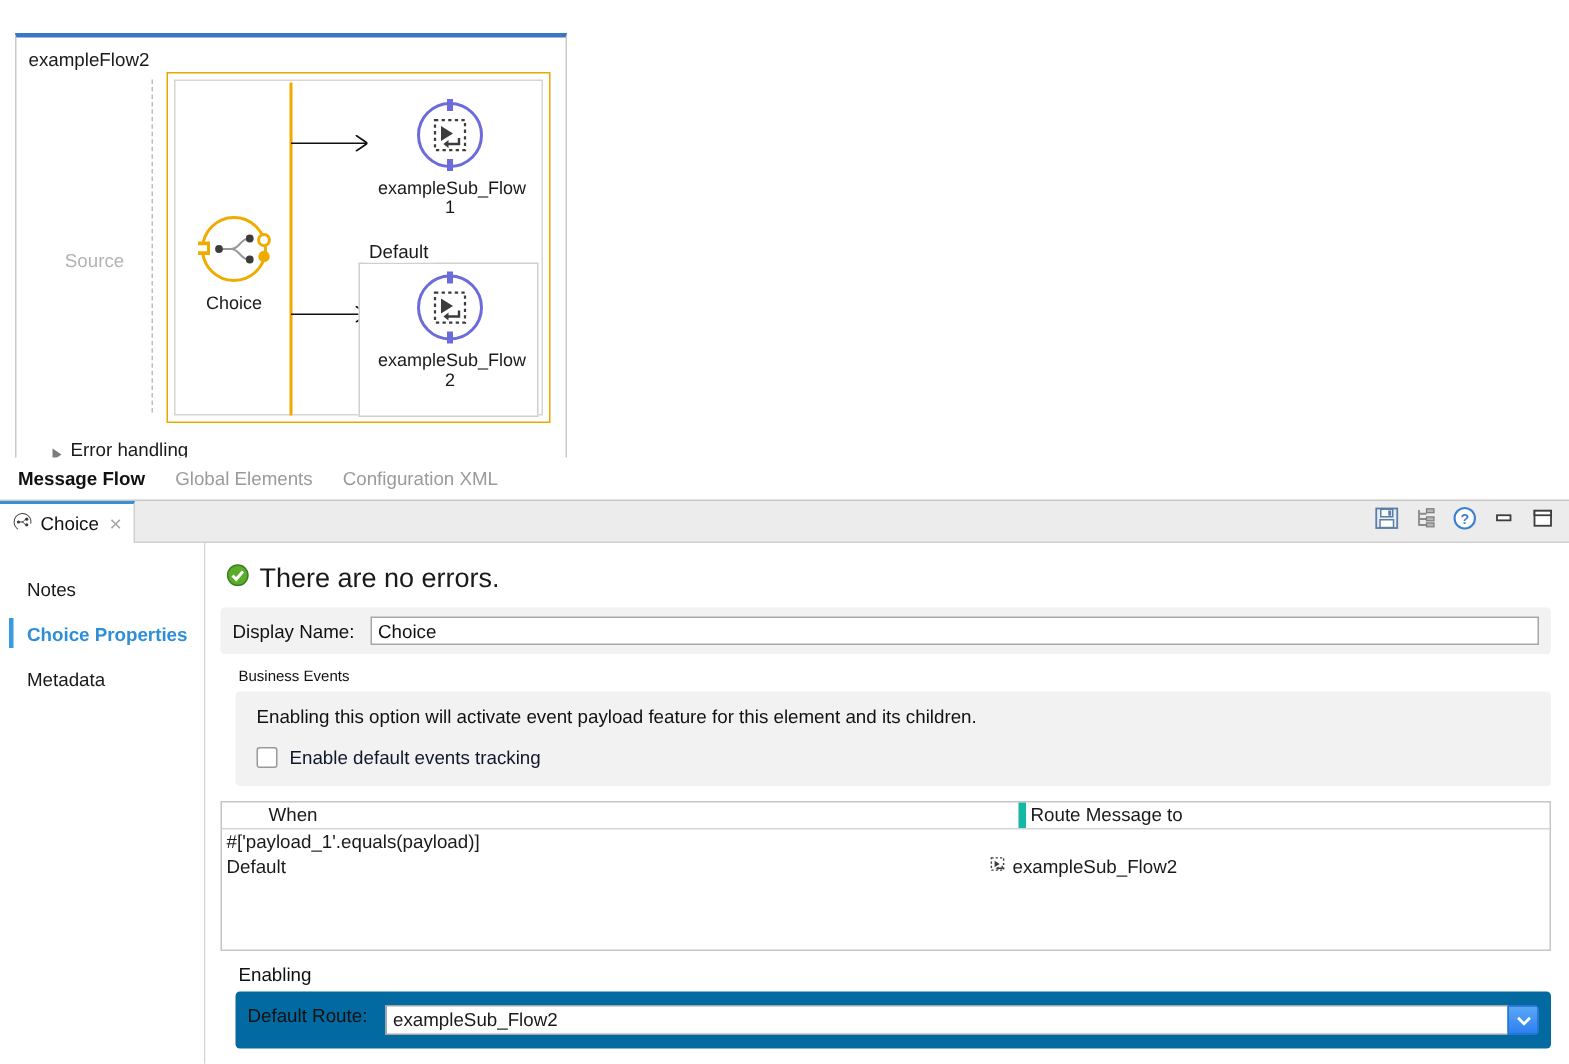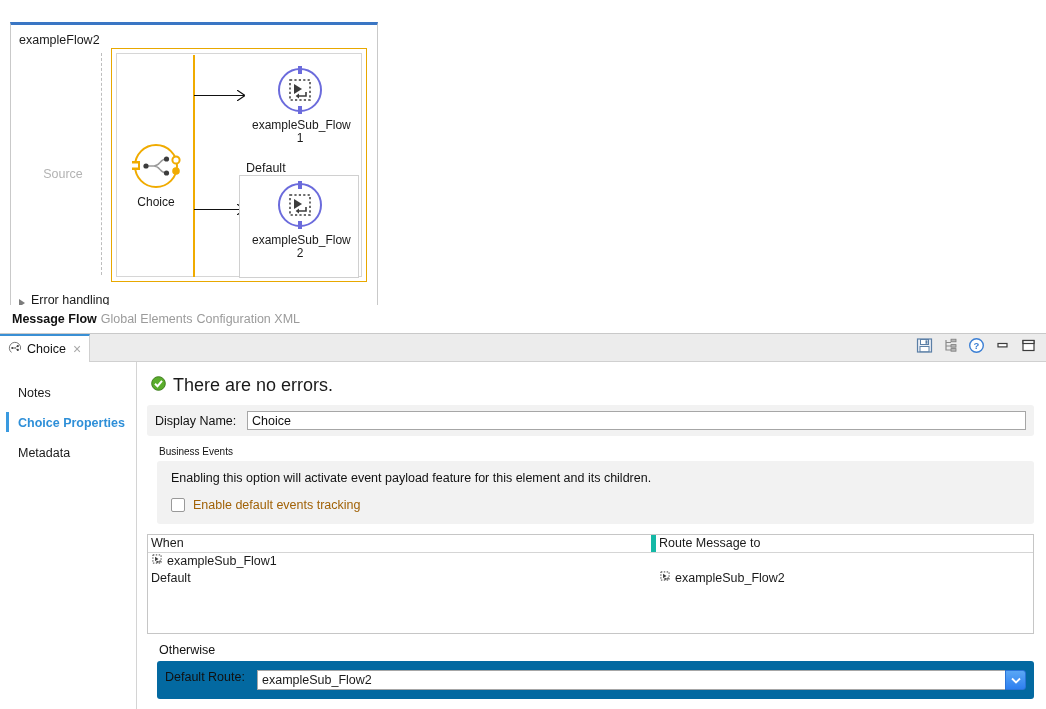--- a/index.html
+++ b/index.html
@@ -119,39 +119,39 @@
   .default-group-label {
     position: absolute;
     left: 232px; top: 136px;
     background: #ffffff;
     padding: 0 3px;
     font-size: 12.5px;
     color: #1a1a1a;
   }
   .error-handling {
     position: absolute;
-    left: 8px; bottom: 6px;
+    left: 24px; bottom: 6px;
     display: flex; align-items: flex-end; gap: 6px;
     font-size: 12.5px;
   }
   .tri-right {
     width: 0; height: 0;
     border-left: 6px solid #7c7c7c;
     border-top: 4px solid transparent;
     border-bottom: 4px solid transparent;
   }
 
   
   #editor-tabs {
     position: absolute;
     left: 0; top: 305px;
     width: 1046px; height: 28px;
     background: #ffffff;
     display: flex; align-items: center;
-    gap: 4px;
+    gap: 20px;
     padding-left: 12px;
     box-sizing: border-box;
   }
   #editor-tabs .tab {
     font-size: 12.5px;
     color: #9b9b9b;
     cursor: default;
   }
   #editor-tabs .tab.active {
     color: #111;
@@ -284,21 +284,21 @@
     display: flex; align-items: center; gap: 8px;
     margin-top: 13px;
   }
   .chk {
     width: 12px; height: 12px;
     border: 1px solid #999;
     border-radius: 2px;
     background: #fff;
     flex: 0 0 auto;
   }
-  .chk-label { font-size: 12.5px; color: #a16207; }
+  .chk-label { font-size: 12.5px; color: #0f172a; }
 
   
   .route-table {
     margin: 0 2px 0 2px;
     border: 1px solid #c6c6c6;
     background: #ffffff;
     height: 100px;
     position: relative;
     box-sizing: border-box;
   }
@@ -306,21 +306,21 @@
     display: flex;
     height: 17px;
     border-bottom: 1px solid #d5d5d5;
     font-size: 12.5px;
   }
   .route-head .th {
     line-height: 17px;
     padding-left: 3px;
     box-sizing: border-box;
   }
-  .th.when { width: 508px; border-right: 5px solid #14b8a6; }
+  .th.when { width: 508px; border-right: 5px solid #14b8a6; margin-left: 28px; }
   .th.route { flex: 1 1 auto; }
   .route-row { display: flex; height: 17px; font-size: 12.5px; }
   .route-row .td { line-height: 17px; padding-left: 3px; box-sizing: border-box; }
   .td.when { width: 508px; }
   .td.route { flex: 1 1 auto; display: flex; align-items: center; gap: 4px; }
 
   .otherwise-label {
     font-size: 12.5px; color: #111;
     padding: 9px 0 4px 14px;
   }
@@ -549,53 +549,41 @@
           <span class="chk-label">Enable default events tracking</span>
         </div>
       </div>
 
       <div class="route-table">
         <div class="route-head">
           <div class="th when">When</div>
           <div class="th route">Route Message to</div>
         </div>
         <div class="route-row">
-          <div class="td route">
-            <span>
-              <svg width="12" height="12" viewBox="0 0 50 50">
-                <g stroke="#3c3c3c" stroke-width="4" fill="none" stroke-dasharray="6 6">
-                    <rect x="8" y="8" width="34" height="34"></rect>
-                  </g>
-                <path d="M17 16 L17 34 L31 25 Z" fill="#3c3c3c"></path>
-                <path d="M38 30 L38 37 L24 37" fill="none" stroke="#3c3c3c" stroke-width="4"></path>
-                <path d="M28 32 L20 37 L28 42 Z" fill="#3c3c3c"></path>
-              </svg>
-            </span>
-            <span>exampleSub_Flow1</span>
-          </div>
+          <div class="td when">#['payload_1'.equals(payload)]</div>
         </div>
         <div class="route-row">
           <div class="td when">Default</div>
           <div class="td route">
             <span>
               <svg width="12" height="12" viewBox="0 0 50 50">
                 <g stroke="#3c3c3c" stroke-width="4" fill="none" stroke-dasharray="6 6">
                     <rect x="8" y="8" width="34" height="34"></rect>
                   </g>
                 <path d="M17 16 L17 34 L31 25 Z" fill="#3c3c3c"></path>
                 <path d="M38 30 L38 37 L24 37" fill="none" stroke="#3c3c3c" stroke-width="4"></path>
                 <path d="M28 32 L20 37 L28 42 Z" fill="#3c3c3c"></path>
               </svg>
             </span>
             <span>exampleSub_Flow2</span>
           </div>
         </div>
       </div>
 
-      <div class="otherwise-label">Otherwise</div>
+      <div class="otherwise-label">Enabling</div>
       <div class="otherwise-box">
         <span class="field-label">Default Route:</span>
         <span class="combo">
           <span class="value">exampleSub_Flow2</span>
           <span class="arrow-btn">
             <svg width="10" height="7" viewBox="0 0 10 7">
                 <path d="M1 1.5 L5 5.5 L9 1.5" fill="none" stroke="#ffffff" stroke-width="1.8"></path>
               </svg>
           </span>
         </span>

